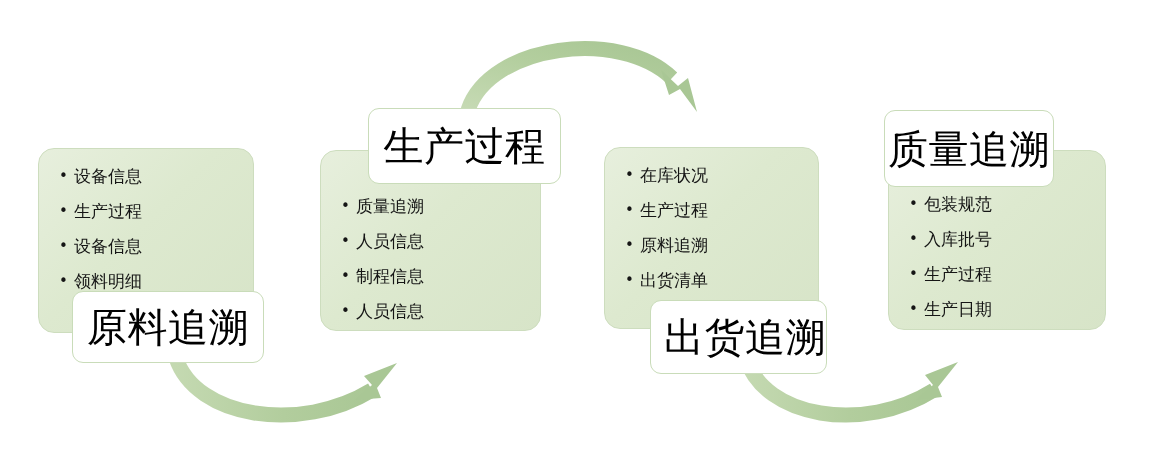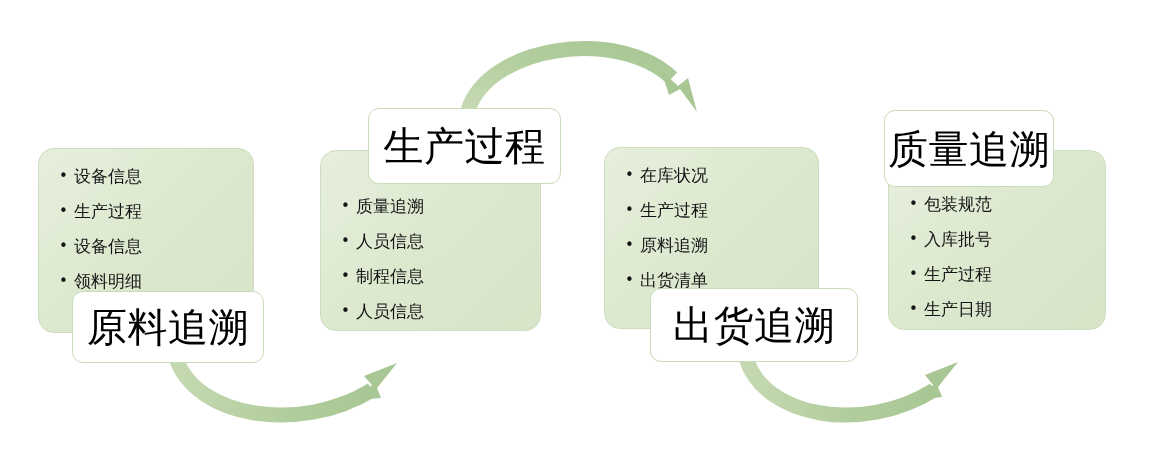--- a/index.html
+++ b/index.html
@@ -90,21 +90,21 @@
   #panel-3 { left: 604px; top: 147px; width: 215px; height: 182px; }
   #panel-4 { left: 888px; top: 150px; width: 218px; height: 180px; }
 
   
   #panel-2 .panel-items { top: 42px; }
   #panel-4 .panel-items { top: 40px; }
 
   
   #callout-1 { left: 72px;  top: 291px; width: 192px; height: 72px; }
   #callout-2 { left: 368px; top: 108px; width: 193px; height: 76px; }
-  #callout-3 { left: 650px; top: 288px; width: 208px; height: 74px; }
+  #callout-3 { left: 650px; top: 300px; width: 177px; height: 74px; justify-content: flex-end; }
   #callout-4 { left: 884px; top: 110px; width: 170px; height: 77px; }
 </style>
 </head>
 <body>
 
 <div id="canvas">
 
   <svg id="arrows" viewBox="0 0 1167 471" width="1167" height="471" xmlns="http://www.w3.org/2000/svg">
     <defs>
       <linearGradient id="arrGrad1" x1="0" y1="0" x2="1" y2="0">

